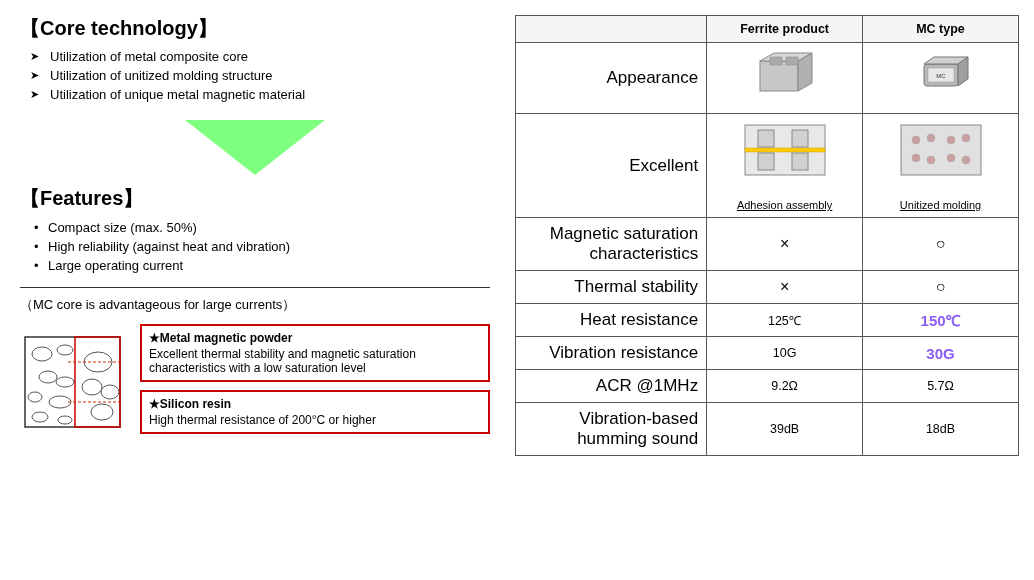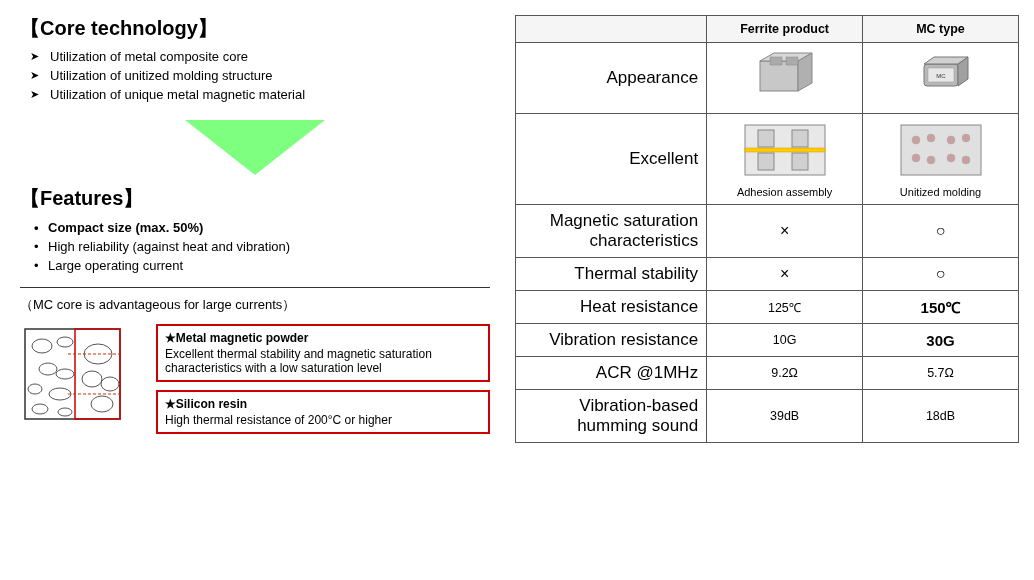--- a/index.html
+++ b/index.html
@@ -72,35 +72,35 @@
       padding-left: 18px;
       margin-bottom: 4px;
       font-size: 13px;
     }
     .features-list li::before {
       content: "•";
       position: absolute;
       left: 4px;
     }
     .features-list li.bold-item {
-      font-weight: bold;
+      font-weight: normal;
     }
     hr {
       border: none;
       border-top: 1px solid #333;
       margin: 8px 0;
     }
     .mc-note {
       font-size: 13px;
       margin-bottom: 10px;
     }
     .bottom-section {
       display: flex;
-      gap: 26px;
-      align-items: flex-start;
+      gap: 10px;
+      align-items: center;
     }
     .composite-diagram {
       width: 110px;
       flex-shrink: 0;
     }
     .composite-svg {
       width: 110px;
       height: 100px;
     }
     .annotations {
@@ -127,27 +127,28 @@
       border: 1px solid #555;
       padding: 6px 8px;
       text-align: center;
       vertical-align: middle;
     }
     td.row-label {
       text-align: right;
       font-size: 17px;
     }
     .red-text {
-      color: #000000;
+      color: #8b5cf6;
       font-weight: bold;
       font-size: 15px;
     }
     .sub-label {
       font-size: 11px;
-      margin-top: 3px;
+      margin-top: 16px;
+      text-decoration: underline;
     }
     th {
       background: #f5f5f5;
       font-weight: bold;
     }
     .cross-mark { font-size: 16px; }
     .circle-mark { font-size: 16px; }
   </style>
 </head>
 <body>

